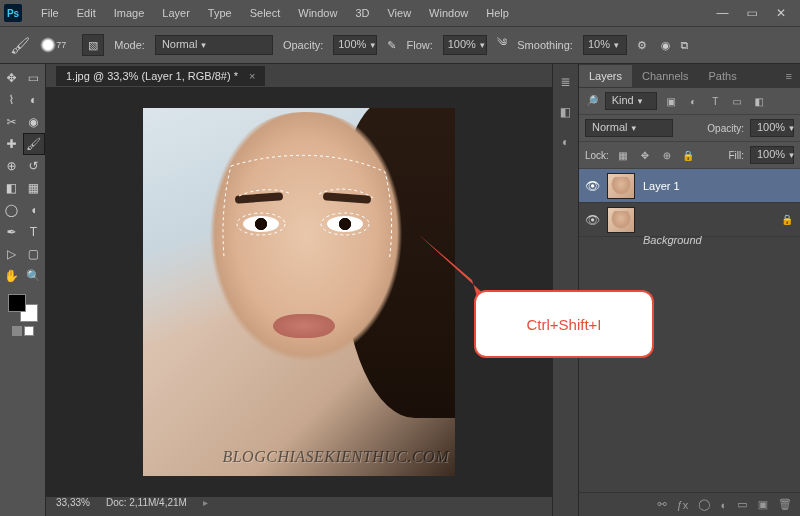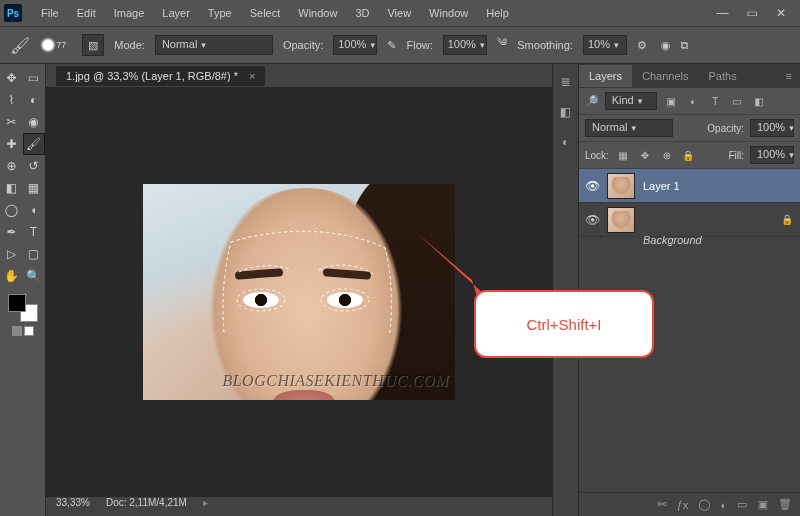--- a/index.html
+++ b/index.html
@@ -37,21 +37,21 @@
 .bg { position: absolute; width: 18px; height: 18px; background: #fff; border: 1px solid #888; bottom: 0; right: 0; }
 .mini-sw { display: flex; gap: 2px; }
 .mini-sw div { width: 10px; height: 10px; border: 1px solid #888; }
 
 
 .docarea { flex: 1; background: #282828; display: flex; flex-direction: column; position: relative; }
 .tabbar { height: 24px; background: #424242; border-bottom: 1px solid #282828; display: flex; align-items: center; padding-left: 10px; }
 .tabbar .tab { background: #282828; padding: 4px 10px; font-size: 11px; color: #ddd; }
 .tabbar .tab .x { margin-left: 8px; color: #999; }
 .canvas-wrap { flex: 1; display: flex; align-items: center; justify-content: center; position: relative; }
-.canvas { width: 312px; height: 216px; background: linear-gradient(135deg, #e8d5c5 0%, #d9c0ad 40%, #c7a88f 70%, #3a2a20 100%); position: relative; overflow: hidden; }
+.canvas { width: 312px; height: 368px; background: linear-gradient(135deg, #e8d5c5 0%, #d9c0ad 40%, #c7a88f 70%, #3a2a20 100%); position: relative; overflow: hidden; }
 .canvas .bgblur { position: absolute; inset: 0; background: linear-gradient(160deg, #dbe5eb 0%, #c9d6de 30%, transparent 50%); }
 .face { position: absolute; left: 48px; top: 4px; width: 230px; height: 290px; background: radial-gradient(ellipse 55% 58% at 50% 42%, #e9c7ab 0%, #dcb293 55%, #caa080 72%, transparent 76%); border-radius: 50% 50% 45% 45% / 55% 55% 48% 48%; }
 .hair { position: absolute; right: -8px; top: -10px; width: 120px; height: 320px; background: linear-gradient(180deg, #2a1b12, #1a0f08); border-radius: 40% 0 0 60% / 30% 0 0 50%; }
 .eye { position: absolute; width: 36px; height: 16px; background: radial-gradient(circle at 50% 50%, #1a0d05 0%, #1a0d05 30%, #fff 32%, #fff 100%); border-radius: 50%; }
 .eye.l { left: 100px; top: 108px; }
 .eye.r { left: 184px; top: 108px; }
 .brow { position: absolute; width: 48px; height: 8px; background: #3a2418; border-radius: 4px; }
 .brow.l { left: 92px; top: 86px; transform: rotate(-4deg); }
 .brow.r { left: 180px; top: 86px; transform: rotate(4deg); }
 .lips { position: absolute; left: 130px; top: 206px; width: 62px; height: 24px; background: radial-gradient(ellipse, #c97a6f 0%, #b36558 80%); border-radius: 50% / 60%; }

